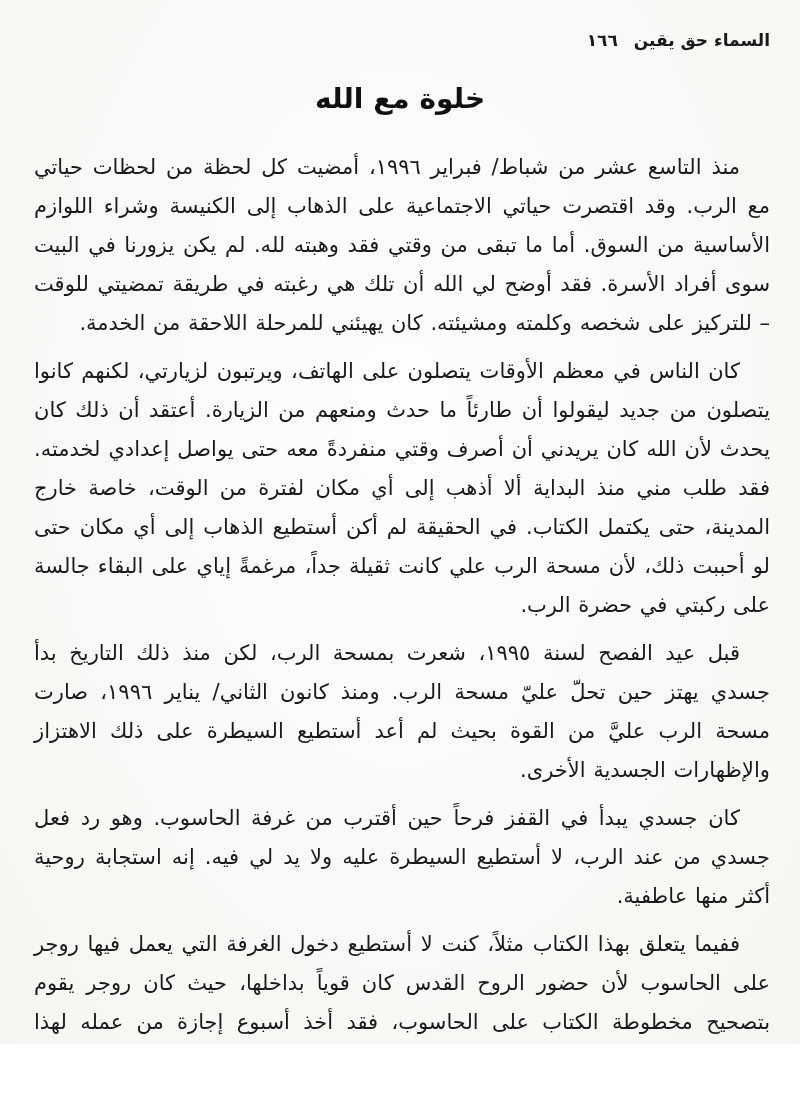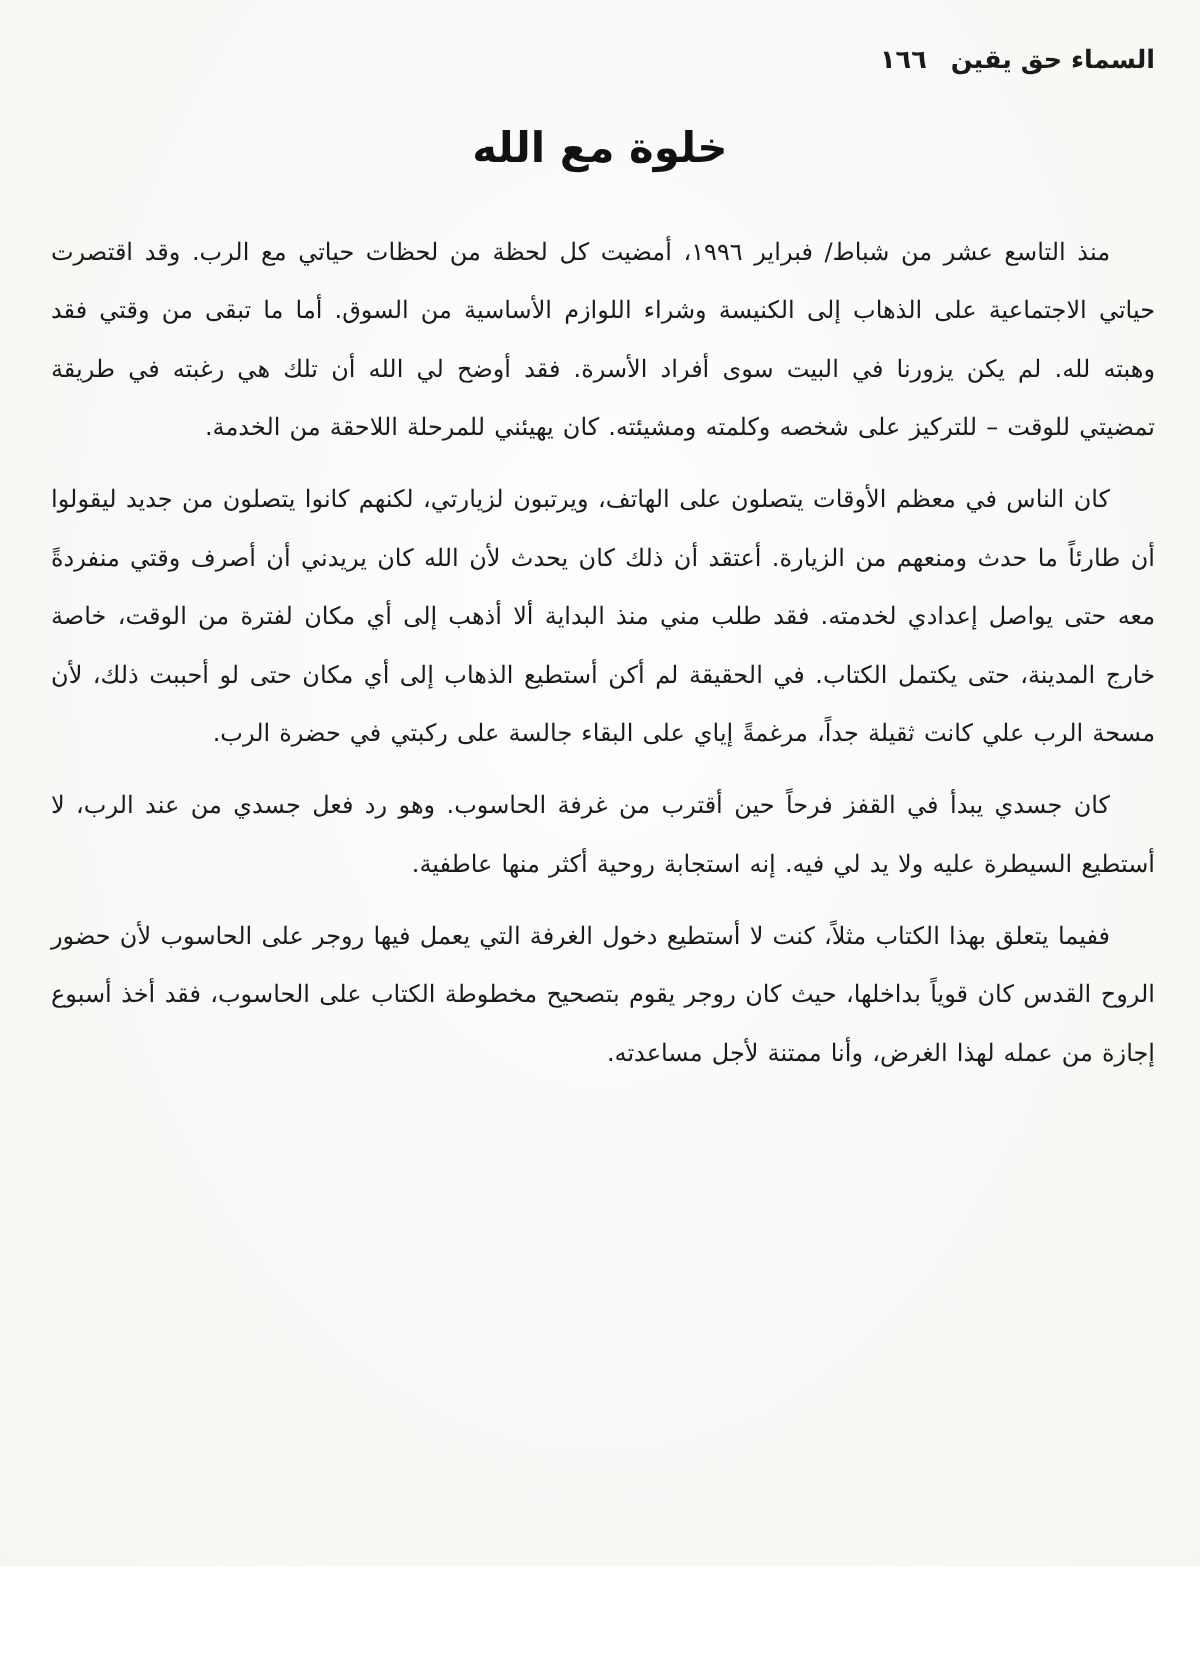--- a/index.html
+++ b/index.html
@@ -42,21 +42,21 @@
     color: #12110f;
   }
   .body-text {
     position: absolute;
     top: 148px;
     right: 30px;
     left: 34px;
   }
   .body-text p {
     margin: 0 0 9px 0;
-    font-size: 16px;
+    font-size: 21px;
     line-height: 39px;
     text-align: justify;
     text-indent: 30px; 
     word-spacing: 1px;
   }
   .body-text p:last-child { margin-bottom: 0; }
 </style>
 </head>
 <body>
 
@@ -65,17 +65,18 @@
   <div class="runhead">
     <span>السماء حق يقين</span>
     <span class="num">١٦٦</span>
   </div>
 
   <h1 class="chapter-title">خلوة مع الله</h1>
 
   <div class="body-text">
     <p>منذ التاسع عشر من شباط/ فبراير ١٩٩٦، أمضيت كل لحظة من لحظات حياتي مع الرب. وقد اقتصرت حياتي الاجتماعية على الذهاب إلى الكنيسة وشراء اللوازم الأساسية من السوق. أما ما تبقى من وقتي فقد وهبته لله. لم يكن يزورنا في البيت سوى أفراد الأسرة. فقد أوضح لي الله أن تلك هي رغبته في طريقة تمضيتي للوقت – للتركيز على شخصه وكلمته ومشيئته. كان يهيئني للمرحلة اللاحقة من الخدمة.</p>
     <p>كان الناس في معظم الأوقات يتصلون على الهاتف، ويرتبون لزيارتي، لكنهم كانوا يتصلون من جديد ليقولوا أن طارئاً ما حدث ومنعهم من الزيارة. أعتقد أن ذلك كان يحدث لأن الله كان يريدني أن أصرف وقتي منفردةً معه حتى يواصل إعدادي لخدمته. فقد طلب مني منذ البداية ألا أذهب إلى أي مكان لفترة من الوقت، خاصة خارج المدينة، حتى يكتمل الكتاب. في الحقيقة لم أكن أستطيع الذهاب إلى أي مكان حتى لو أحببت ذلك، لأن مسحة الرب علي كانت ثقيلة جداً، مرغمةً إياي على البقاء جالسة على ركبتي في حضرة الرب.</p>
+    <p>قبل عيد الفصح لسنة ١٩٩٥، شعرت بمسحة الرب، لكن منذ ذلك التاريخ بدأ جسدي يهتز حين تحلّ عليّ مسحة الرب. ومنذ كانون الثاني/ يناير ١٩٩٦، صارت مسحة الرب عليَّ من القوة بحيث لم أعد أستطيع السيطرة على ذلك الاهتزاز والإظهارات الجسدية الأخرى.</p>
     <p>كان جسدي يبدأ في القفز فرحاً حين أقترب من غرفة الحاسوب. وهو رد فعل جسدي من عند الرب، لا أستطيع السيطرة عليه ولا يد لي فيه. إنه استجابة روحية أكثر منها عاطفية.</p>
     <p>ففيما يتعلق بهذا الكتاب مثلاً، كنت لا أستطيع دخول الغرفة التي يعمل فيها روجر على الحاسوب لأن حضور الروح القدس كان قوياً بداخلها، حيث كان روجر يقوم بتصحيح مخطوطة الكتاب على الحاسوب، فقد أخذ أسبوع إجازة من عمله لهذا الغرض، وأنا ممتنة لأجل مساعدته.</p>
   </div>
 
 </div>
 
 </body></html>

